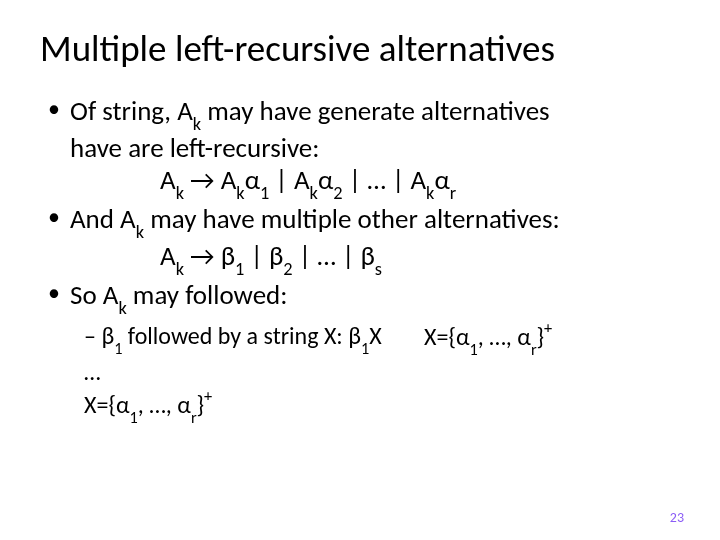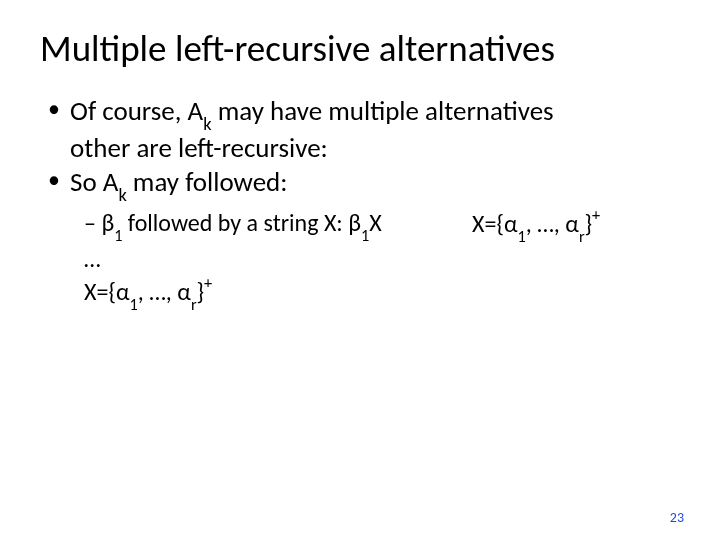--- a/index.html
+++ b/index.html
@@ -67,52 +67,60 @@
     list-style: none;
     padding: 0;
     margin: 4px 0 0 44px;
     font-size: 24px;
     line-height: 1.32;
   }
   ul.dashes > li {
     padding: 0;
     margin: 0;
     display: flex;
-    gap: 48px;
   }
   .dash-label {
     display: inline-block;
     width: 340px;
   }
   .dash-formula {
     display: inline-block;
     text-align: center;
   }
   .page-num {
     position: absolute;
     right: 24px;
     bottom: 14px;
     font-size: 14px;
-    color: #1d4ed8;
+    color: #8b5cf6;
   }
 </style>
 </head>
 <body>
 
 <div class="slide">
 
   <h1 class="title">Multiple left-recursive alternatives</h1>
 
   <ul class="bullets">
 
     <li>
-      <span>Of course, A</span><span class="sub">k</span><span> may have multiple alternatives</span><br>
-      <span>other are left-recursive:</span>
+      <span>Of string, A</span><span class="sub">k</span><span> may have generate alternatives</span><br>
+      <span>have are left-recursive:</span>
+      <div class="indent-line">
+        <span>A</span><span class="sub">k</span><span> → A</span><span class="sub">k</span><span>α</span><span class="sub">1</span><span> | A</span><span class="sub">k</span><span>α</span><span class="sub">2</span><span> | … | A</span><span class="sub">k</span><span>α</span><span class="sub">r</span>
+      </div>
     </li>
 
+    <li>
+      <span> And A</span><span class="sub">k</span><span> may have multiple other alternatives:</span>
+      <div class="indent-line">
+        <span>A</span><span class="sub">k</span><span> → β</span><span class="sub">1</span><span> | β</span><span class="sub">2</span><span> | … | β</span><span class="sub">s</span>
+      </div>
+    </li>
 
     <li>
       <span>So A</span><span class="sub">k</span><span> may followed:</span>
     </li>
 
   </ul>
 
   <ul class="dashes">
     <li>
       <span class="dash-label">

